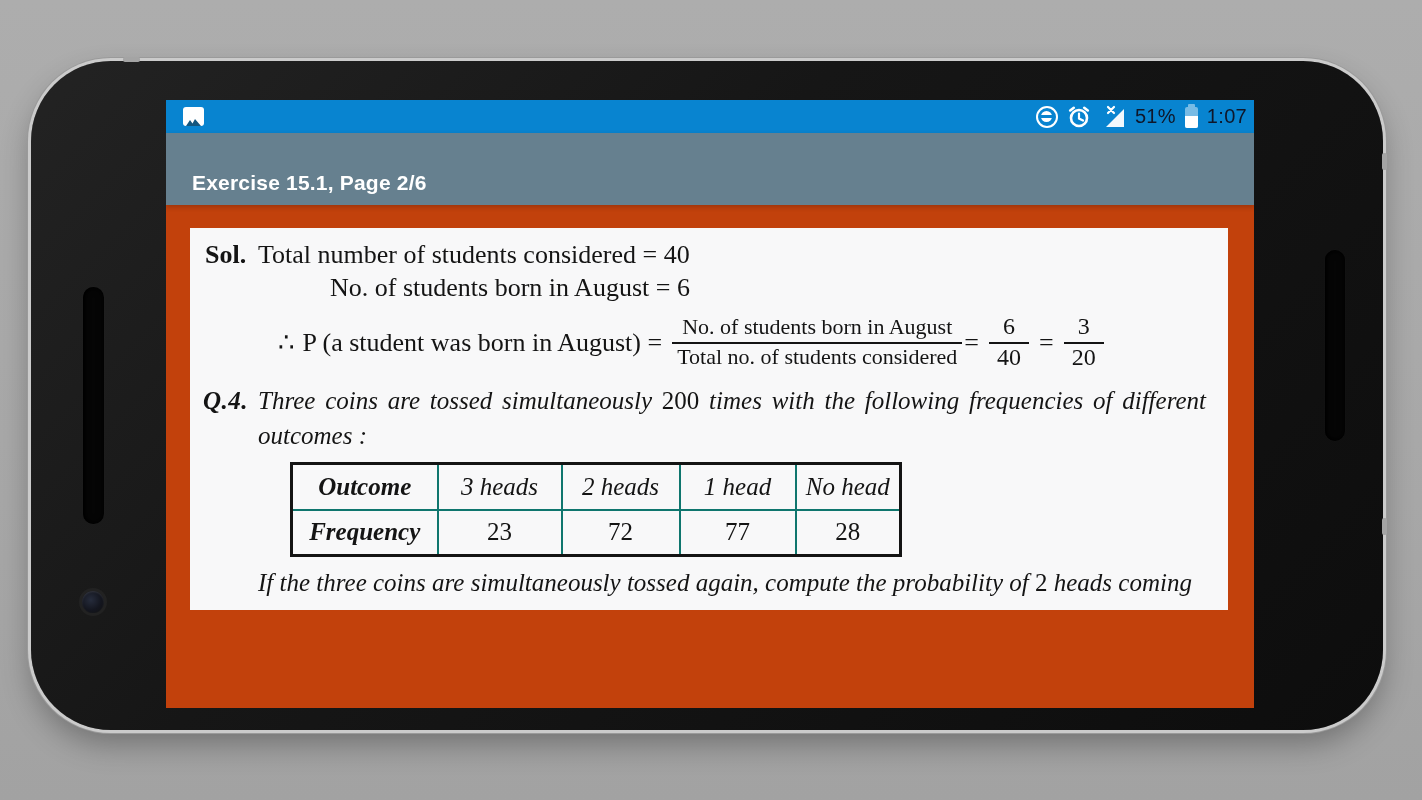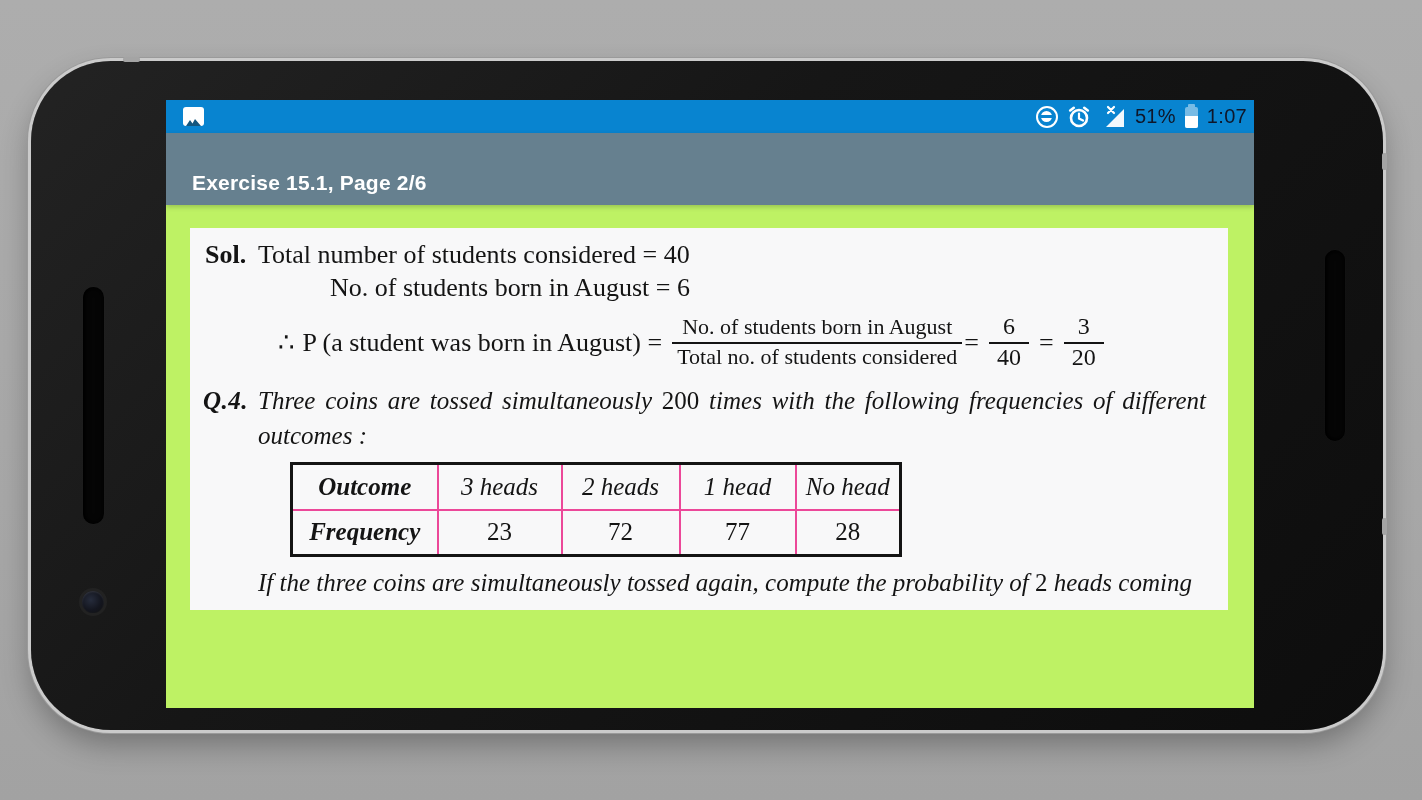--- a/index.html
+++ b/index.html
@@ -54,21 +54,21 @@
   .battery-fill { position:absolute; bottom:0; left:0; width:100%; height:55%; background:#fff; border-radius:0 0 2px 2px; }
 
   
   .toolbar {
     height:72px; background:#66808f; display:flex; align-items:center;
     padding-left:26px; box-shadow:0 2px 5px rgba(0,0,0,.20); position:relative; z-index:2;
   }
   .toolbar-title { color:#fff; font-size:21px; font-weight:700; letter-spacing:.2px;margin-top:28px; }
 
   
-  .content { position:relative; height:503px; background:#bef264; }
+  .content { position:relative; height:503px; background:#c2410c; }
   .page {
     position:absolute; left:24px; top:23px; width:1038px; height:382px;
     background:#f8f8f9; color:#141414;
     font-family:"Liberation Serif", serif;
   }
   .sol-row { display:flex; padding:12px 0 0 15px; font-size:26px; }
   .sol-label { font-weight:700; width:53px; flex:0 0 53px; }
   .line2 { padding-left:140px; font-size:26px; margin-top:3px; }
 
   .eq-row { display:flex; align-items:center; margin-top:10px; padding-left:88px; font-size:26px; }
@@ -83,21 +83,21 @@
   .eq-eq { font-size:26px; margin:0 2px; }
 
   .q4-row { display:flex; margin-top:12px; padding-left:13px; font-size:25px; font-style:italic; line-height:1.32; }
   .q4-label { font-weight:700; width:55px; flex:0 0 55px; letter-spacing:.5px; }
   .q4-line1 { width:948px; text-align:justify; text-align-last:justify; -moz-text-align-last:justify; }
   .q4-line2 { padding-left:68px; font-size:25px; font-style:italic; margin-top:5px; }
   .upright { font-style:normal; }
 
   .table-wrap { margin:12px 0 0 100px; }
   table.freq { border-collapse:collapse; border:3px solid #141414; font-size:25px; }
-  table.freq td { border:2px solid #ec4899; height:46px; text-align:center; vertical-align:middle; padding:0 6px; }
+  table.freq td { border:2px solid #0f766e; height:46px; text-align:center; vertical-align:middle; padding:0 6px; }
   td.rowhead { font-weight:700; font-style:italic; text-align:left; padding-left:12px; width:146px; }
   td.c1 { width:124px; } td.c2 { width:118px; } td.c3 { width:116px; } td.c4 { width:105px; }
   .it { font-style:italic; }
 
   .footer-row { margin-top:10px; padding-left:68px; font-size:25px; font-style:italic; line-height:1.3; }
 </style>
 </head>
 <body>
 
 <div class="phone">

